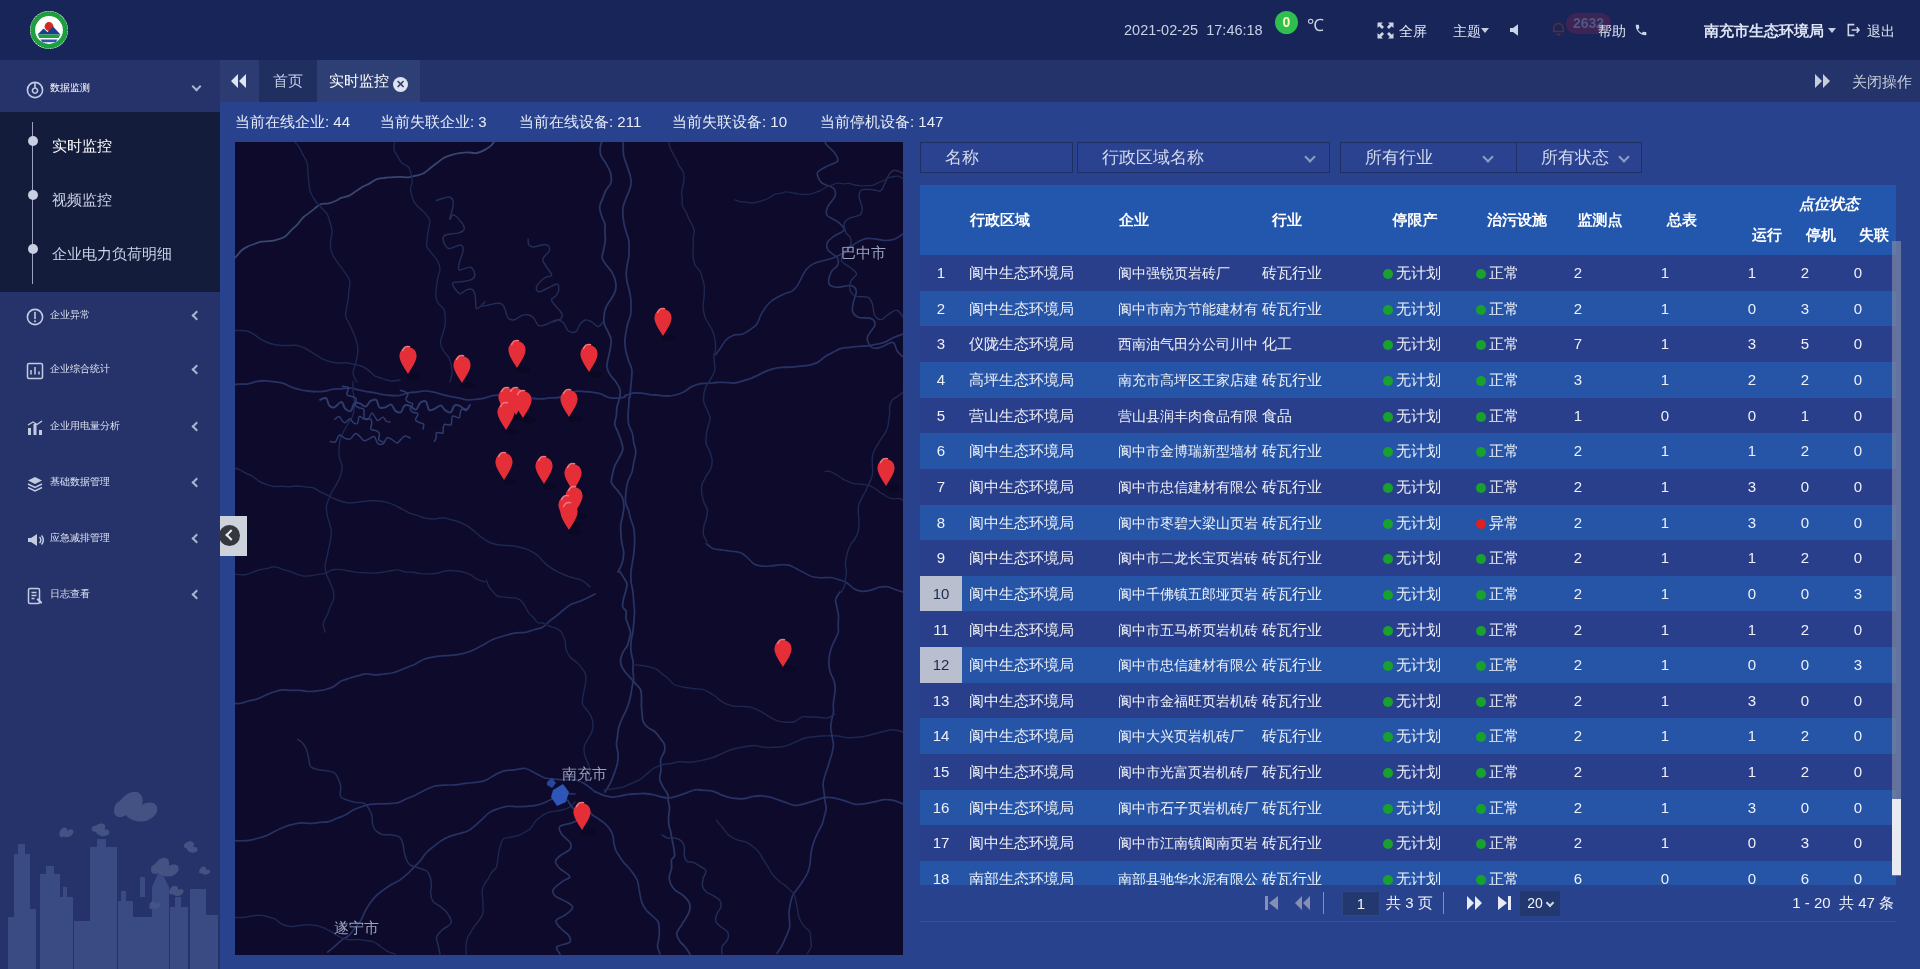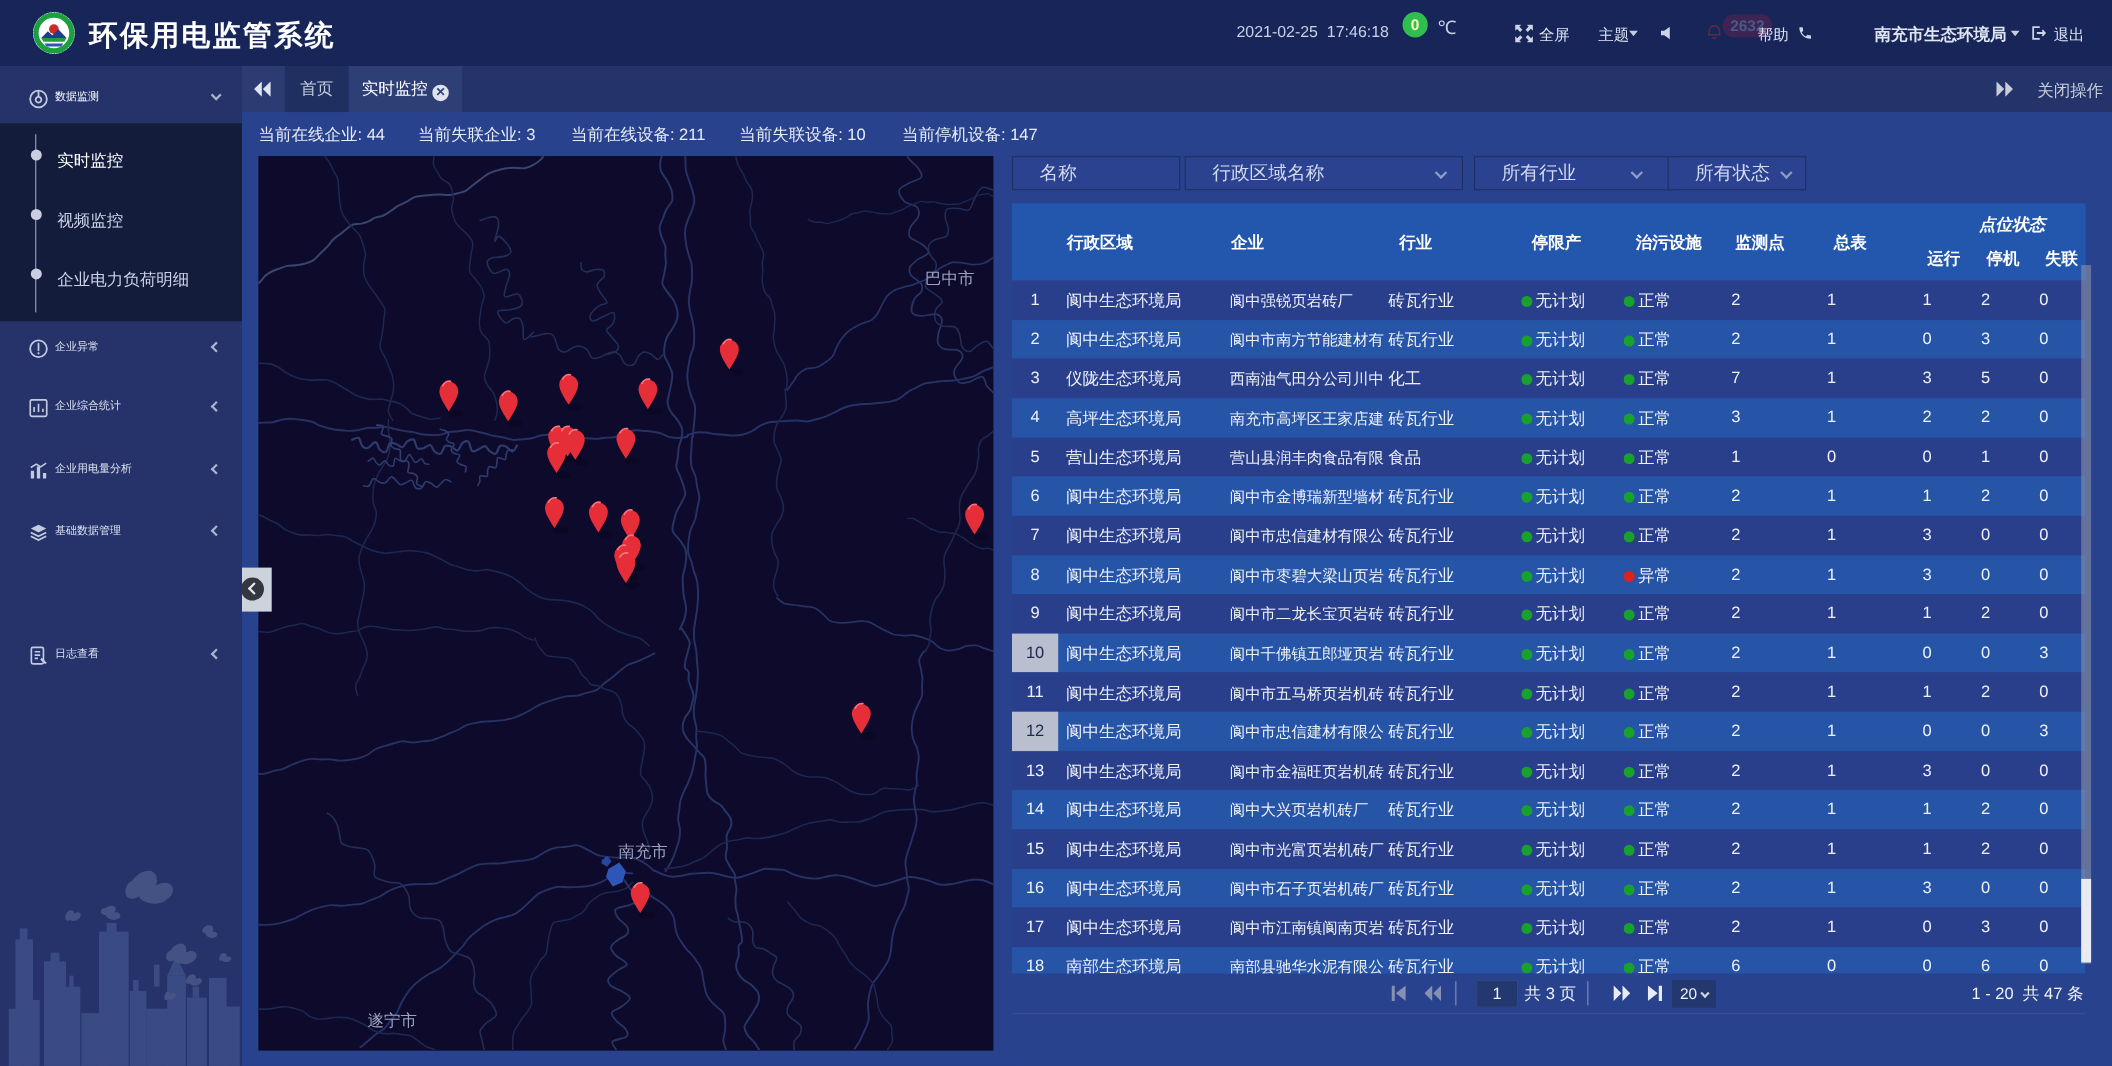--- a/index.html
+++ b/index.html
@@ -57,21 +57,20 @@
  <svg width="40" height="40" style="position:absolute;left:29px;top:10px" viewBox="0 0 40 40">
   <circle cx="20" cy="20" r="19" fill="#fff"></circle>
   <circle cx="20" cy="20" r="16.2" fill="none" stroke="#1d9e3f" stroke-width="4.6"></circle>
   <circle cx="20" cy="20" r="18.2" fill="none" stroke="#1d9e3f" stroke-width="1.6" stroke-dasharray="1.1 1.4"></circle>
   <circle cx="20" cy="20" r="13" fill="#fff"></circle>
   <circle cx="20" cy="16.5" r="4.4" fill="#cf2a26"></circle>
   <path d="M8.5,24.5 L14.5,18.5 L18.5,22 L24,16.5 L31.5,24.5 Z" fill="#1b3f8f"></path>
   <path d="M8.5,24.5 h23 l-2,3.5 h-19 Z" fill="#1d9e3f"></path>
   <path d="M11.5,29.5 h17 l-1.8,2.8 h-13.4 Z" fill="#2b57b0"></path>
  </svg>
- <div id="title">环保用电监管系统</div>
  <div class="htxt" style="left:1124px;top:22px;font-size:14.5px;color:#c9d1e4">2021-02-25&nbsp; 17:46:18</div>
  <div style="position:absolute;left:1275px;top:11px;width:23px;height:23px;border-radius:50%;background:#2fbf4f;color:#fbfbc0;font-size:14px;font-weight:bold;text-align:center;line-height:23px;">0</div>
  <div class="htxt" style="left:1307px;top:13px;font-size:17px;color:#c9d1e4">℃</div>
  <svg width="17" height="17" style="position:absolute;left:1377px;top:22px" viewBox="0 0 17 17" fill="#ccd4e6">
       <path d="M0.5,0.5 h5.5 l-1.8,1.8 2.8,2.8 -2,2 -2.8,-2.8 -1.7,1.7 Z M16.5,0.5 v5.5 l-1.8,-1.8 -2.8,2.8 -2,-2 2.8,-2.8 -1.7,-1.7 Z M0.5,16.5 v-5.5 l1.8,1.8 2.8,-2.8 2,2 -2.8,2.8 1.7,1.7 Z M16.5,16.5 h-5.5 l1.8,-1.8 -2.8,-2.8 2,-2 2.8,2.8 1.7,-1.7 Z"></path>
     </svg>
  <div class="htxt" style="left:1399px">全屏</div>
  <div class="htxt" style="left:1453px">主题</div>
  <div style="position:absolute;left:1481px;top:28px;width:0;height:0;border-left:4.5px solid transparent;border-right:4.5px solid transparent;border-top:5.5px solid #c6cde0;"></div>
  <svg width="12" height="12" style="position:absolute;left:1510px;top:24px" viewBox="0 0 12 12" fill="#ccd4e6">
@@ -175,20 +174,28 @@
 <div class="mitem" style="top:340px">
       <svg width="18" height="18" viewBox="0 0 18 18" fill="#c3cbe0">
         <rect x="2" y="9" width="3" height="7"></rect>
         <rect x="7.5" y="5" width="3" height="11"></rect>
         <rect x="13" y="11" width="3" height="5"></rect>
         <path d="M2,6 L7,3 L11,5.5 L16,2" stroke="#c3cbe0" stroke-width="1.4" fill="none"></path>
       </svg>
       <span class="txt">企业用电量分析</span>
       <span class="caret-l"></span>
     </div>
+<div class="mitem" style="top:452px">
+      <svg width="18" height="18" viewBox="0 0 18 18" fill="none" stroke="#c3cbe0" stroke-width="1.5">
+        <path d="M2,7 h3 l6,-4 v12 l-6,-4 h-3 Z" fill="#c3cbe0" stroke="none"></path>
+        <path d="M13.5,6 a4,4 0 0 1 0,6 M15.5,4.5 a6.5,6.5 0 0 1 0,9"></path>
+      </svg>
+      <span class="txt">应急减排管理</span>
+      <span class="caret-l"></span>
+    </div>
 <div class="mitem" style="top:508px">
       <svg width="18" height="18" viewBox="0 0 18 18" fill="none" stroke="#c3cbe0" stroke-width="1.5">
         <rect x="2.5" y="1.5" width="11" height="15" rx="1.5"></rect>
         <path d="M5.5,5.5 h5 M5.5,8.5 h5 M5.5,11.5 h3"></path>
         <path d="M12,11 l4,4 v1.5 h-1.5 l-4,-4 Z" fill="#c3cbe0" stroke="none"></path>
       </svg>
       <span class="txt">日志查看</span>
       <span class="caret-l"></span>
     </div>
 

